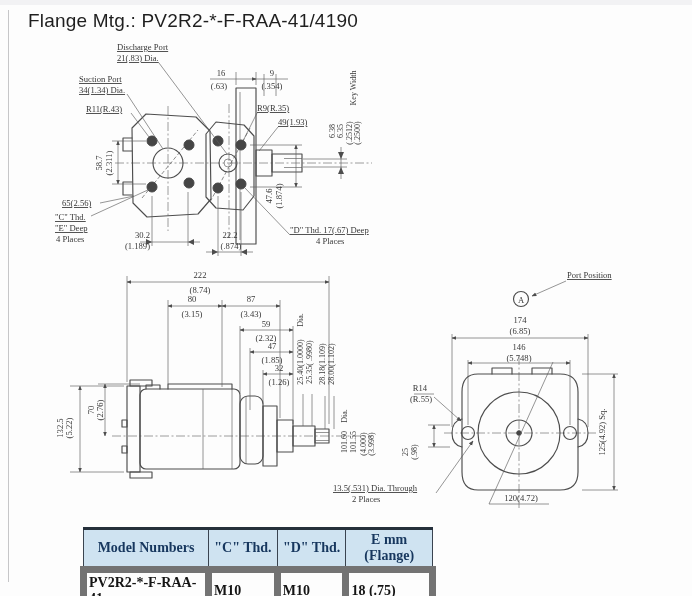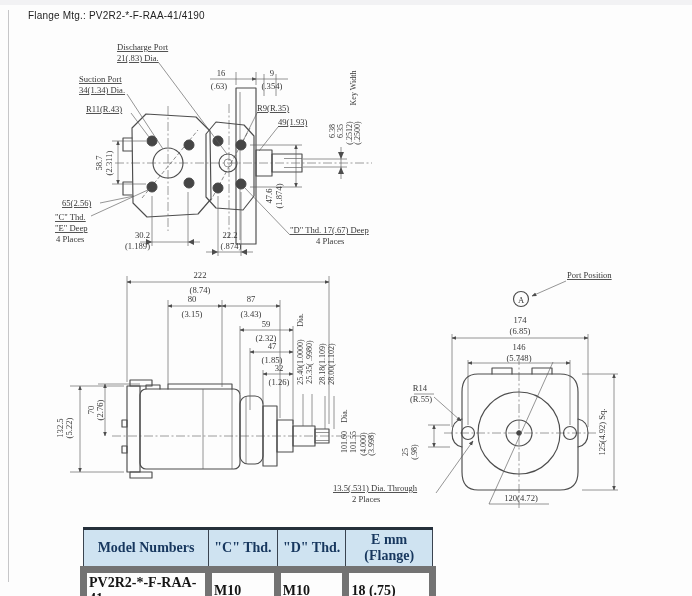--- a/index.html
+++ b/index.html
@@ -1,19 +1,19 @@
 <!DOCTYPE html>
 <html><head>
 <meta charset="utf-8">
 <style>
   html,body{margin:0;padding:0;}
   body{width:692px;height:596px;position:relative;background:#fdfdfd;font-family:"Liberation Sans",sans-serif;overflow:hidden;}
   .topband{position:absolute;left:0;top:0;width:692px;height:5px;background:#f2f2f4;}
   .leftrule{position:absolute;left:8px;top:10px;width:1px;height:572px;background:#c6c6c8;}
-  .title{position:absolute;left:28px;top:10px;font-size:10px;color:#1f1f1f;letter-spacing:.2px;}
+  .title{position:absolute;left:28px;top:10px;font-size:19px;color:#1f1f1f;letter-spacing:.2px;}
   svg{position:absolute;left:0;top:0;}
   svg text{font-family:"Liberation Serif",serif;font-size:8.6px;fill:#373737;}
   svg text.sm{font-size:8px;}
   .u{text-decoration:underline;}
   .ol{fill:none;stroke:#4d4d4d;stroke-width:1.15;stroke-linejoin:round;stroke-linecap:round;}
   .tn{fill:none;stroke:#5c5c5c;stroke-width:.65;}
   .cl{fill:none;stroke:#6a6a6a;stroke-width:.65;stroke-dasharray:9 2.5 2 2.5;}
   .dsh{fill:none;stroke:#5c5c5c;stroke-width:.7;stroke-dasharray:4 2.2;}
   .bolt{fill:#454545;stroke:#454545;}
   .arr{fill:#4d4d4d;}

